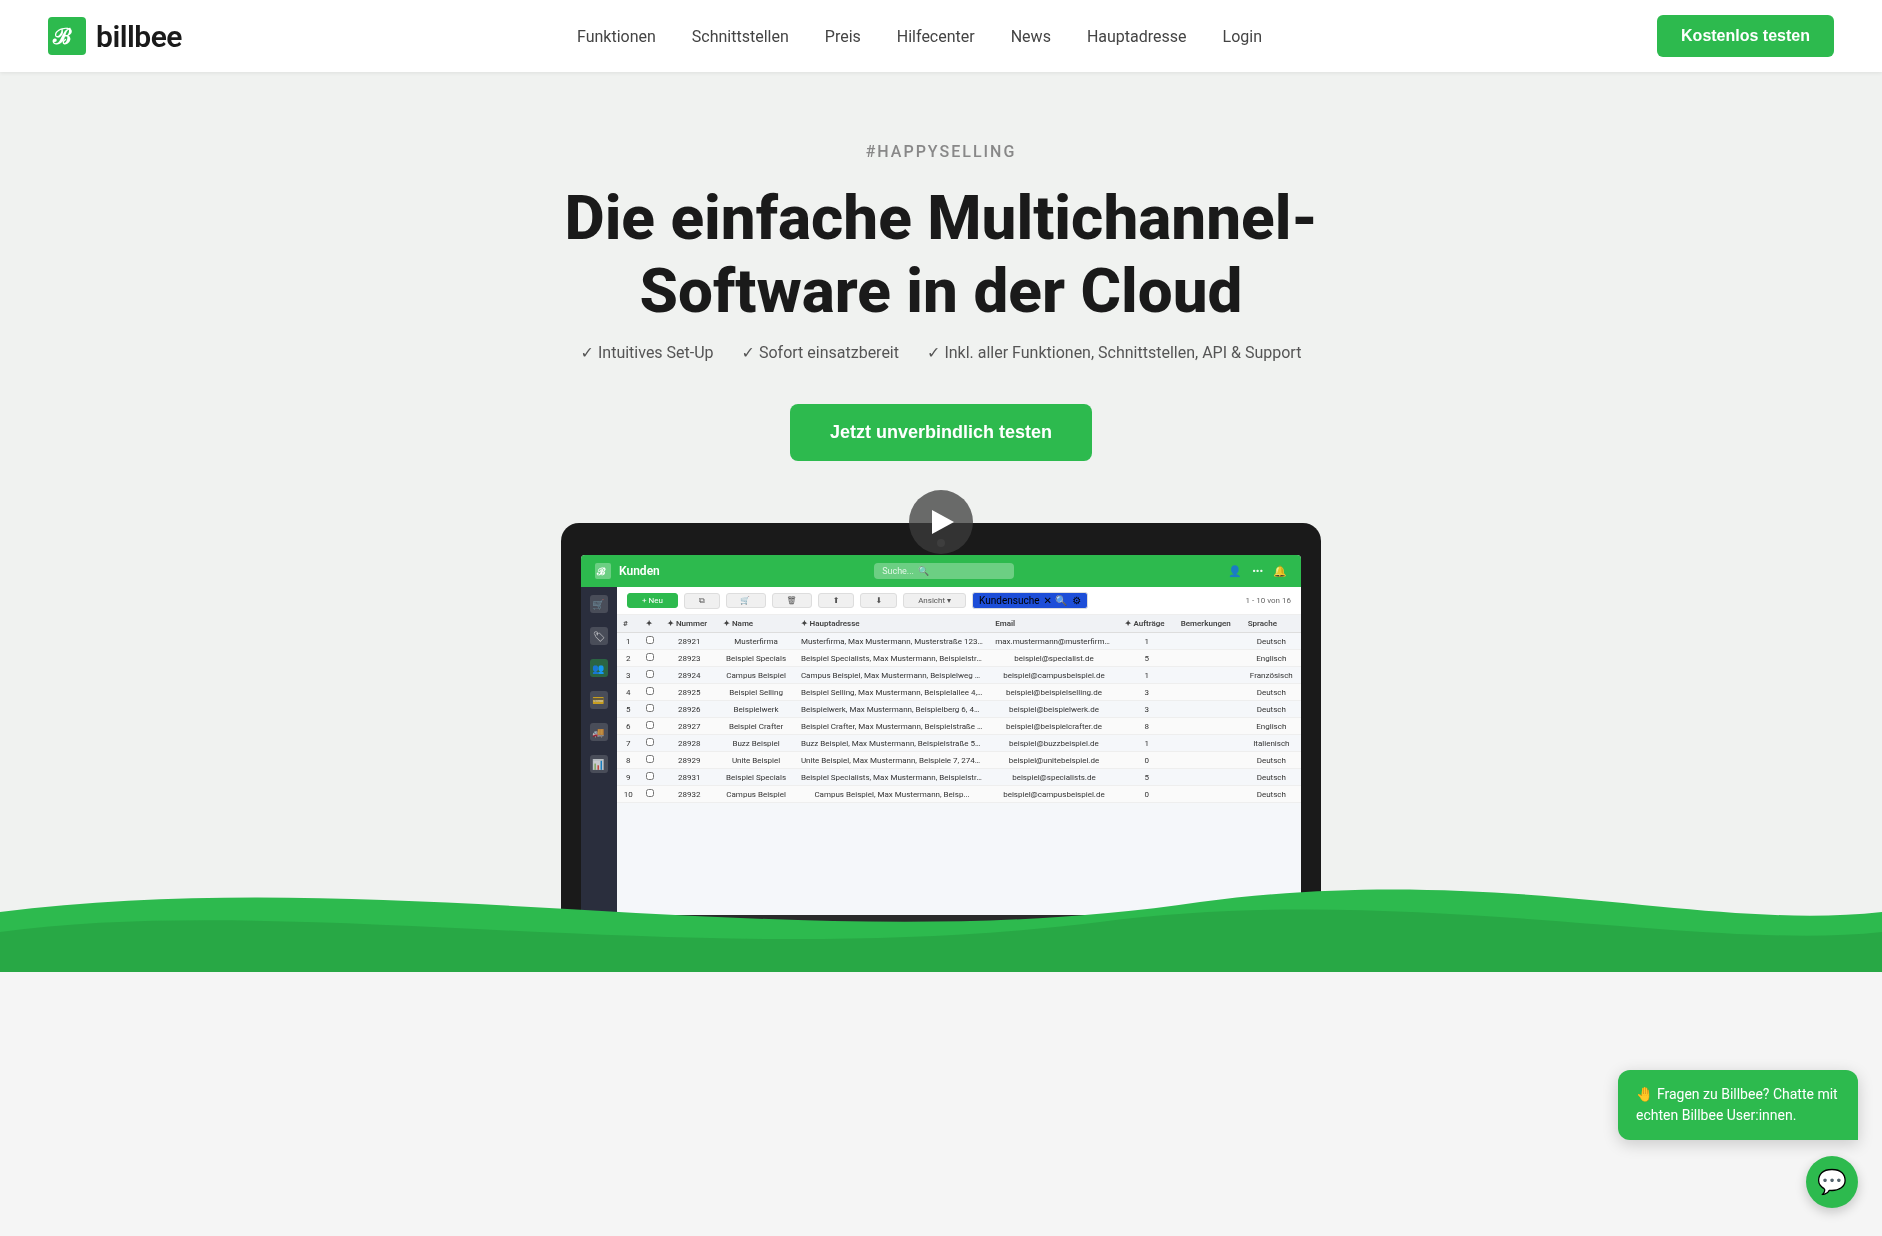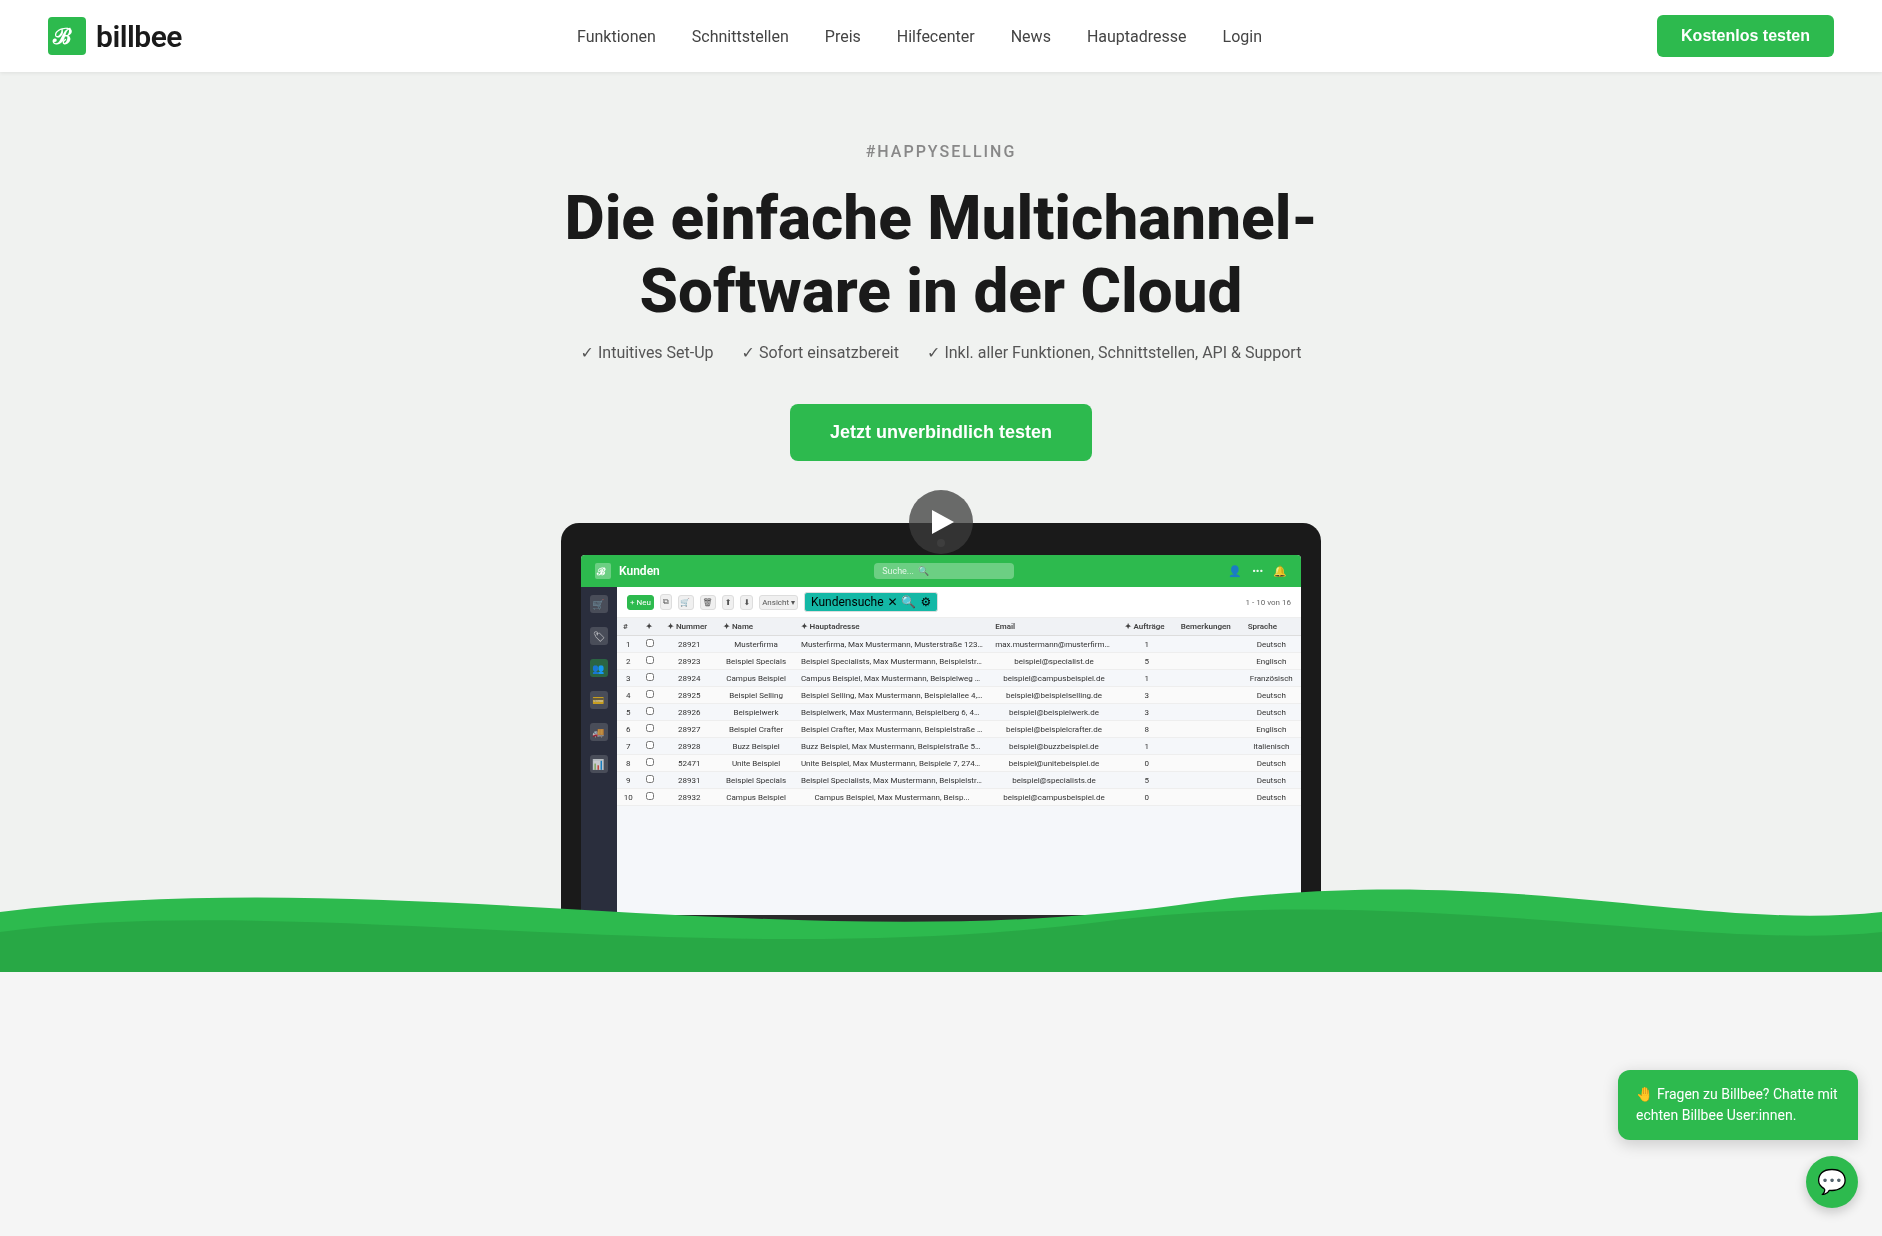--- a/index.html
+++ b/index.html
@@ -225,34 +225,34 @@
       align-items: center;
       justify-content: space-between;
       border-bottom: 1px solid #eee;
       font-size: 9px;
     }
     .app-toolbar-left { display: flex; align-items: center; gap: 6px; }
     .toolbar-btn {
       background: #f0f0f0;
       border: 1px solid #ddd;
       border-radius: 3px;
-      padding: 2px 2px;
+      padding: 2px 14px;
       font-size: 8px;
       color: #555;
       display: flex;
       align-items: center;
       gap: 2px;
     }
     .toolbar-btn.green { background: #2dba4e; color: #fff; border-color: #2dba4e; }
     .toolbar-search {
-      background: #14b8a6;
+      background: #1d4ed8;
       border: 1px solid #ddd;
       border-radius: 3px;
       padding: 2px 6px;
-      font-size: 12px;
+      font-size: 10px;
       display: flex;
       align-items: flex-end;
       gap: 4px;
     }
     .app-table { flex: 1; overflow: auto; }
     .app-table table { width: 100%; border-collapse: collapse; font-size: 8px; }
     .app-table th {
       background: #f0f2f5;
       padding: 4px 6px;
       text-align: left;
@@ -524,21 +524,21 @@
       <td>Buzz Beispiel</td>
       <td style="max-width:180px;overflow:hidden;text-overflow:ellipsis;">Buzz Beispiel, Max Mustermann, Beispielstraße 55, 36495 Beispieldorf, DE</td>
       <td>beispiel@buzzbeispiel.de</td>
       <td>1</td>
       <td></td>
       <td>Italienisch</td>
     </tr>
                         <tr>
       <td>8</td>
       <td><input type="checkbox" style="width: 8px; height: 8px;"></td>
-      <td>52471</td>
+      <td>28929</td>
       <td>Unite Beispiel</td>
       <td style="max-width:180px;overflow:hidden;text-overflow:ellipsis;">Unite Beispiel, Max Mustermann, Beispiele 7, 27465 Beispielstadt, DE</td>
       <td>beispiel@unitebeispiel.de</td>
       <td>0</td>
       <td></td>
       <td>Deutsch</td>
     </tr>
                         <tr>
       <td>9</td>
       <td><input type="checkbox" style="width: 8px; height: 8px;"></td>

